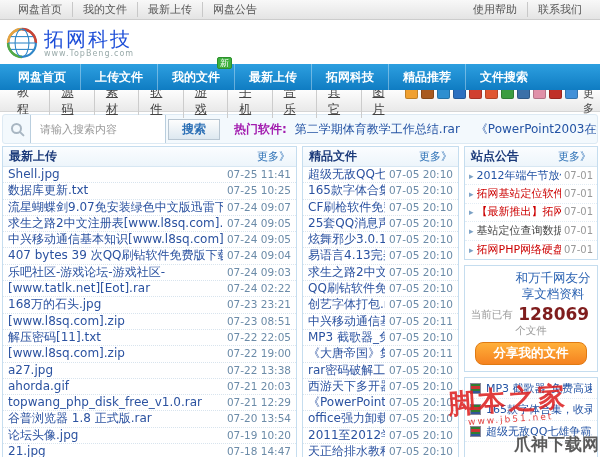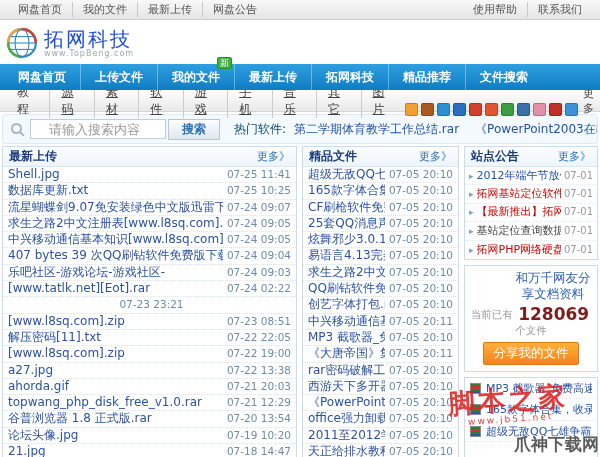--- a/index.html
+++ b/index.html
@@ -30,37 +30,37 @@
   .newbadge { position:absolute; top:-7px; right:2px; background:#3db03d; border:1px solid #2c8f2c;
               color:#fff; font-size:9px; font-weight:normal; line-height:10px; padding:0 2px;
               border-radius:2px; }
 
   
   .catbar { height:22px; background:linear-gradient(#fdfdfd,#e9e9e9); border-bottom:1px solid #d5d5d5;
             display:flex; align-items:center; justify-content:space-between; padding:0 6px; }
   .cats { display:flex; }
   .cats a { font-size:12px; color:#444; text-decoration:none; padding:0 11px; cursor:pointer; }
   .cats a + a { border-left:1px solid #ccc;text-decoration:underline; }
-  .iconrow { display:flex; align-items:flex-end; gap:3px; }
+  .iconrow { display:flex; align-items:flex-start; gap:3px; }
   .sicon { width:13px; height:13px; border-radius:2px; display:inline-block; border:1px solid rgba(0,0,0,.2); cursor:pointer; }
   .morelink { font-size:11px; color:#444; text-decoration:none; margin-left:2px; cursor:pointer; }
 
   
   .searchrow { height:30px; margin:2px 2px 2px 2px; background:#f3f9fd; border:1px solid #ddeaf4;
                border-radius:3px; display:flex; align-items:center; padding:0 6px; white-space:nowrap; overflow:hidden; }
   .mag { position:relative; width:11px; height:11px; border:2px solid #a8b6c2; border-radius:50%;
          display:inline-block; margin:0 8px 2px 2px; flex:none; }
   .mag::after { content:""; position:absolute; width:6px; height:2px; background:#a8b6c2;
                 transform:rotate(45deg); right:-5px; bottom:-3px; border-radius:1px; }
-  .searchinput { width:136px; height:20px; border:1px solid #b9cede; font-size:13px; padding:0 18px;
+  .searchinput { width:136px; height:36px; border:1px solid #b9cede; font-size:11px; padding:0 9px;
                  color:#333; background:#fff; flex:none; }
   .searchinput::placeholder { color:#999; }
   .searchbtn { height:21px; width:52px; margin-left:2px; background:linear-gradient(#fdfdfd,#dde8f0);
                border:1px solid #b8c6d2; color:#2b6fb5; font-weight:bold; font-size:12px; cursor:pointer; flex:none; }
-  .hotlabel { color:#0c4a6e; font-weight:normal; margin:0 8px 0 14px; font-size:12px; flex:none; }
+  .hotlabel { color:#a21caf; font-weight:bold; margin:0 8px 0 14px; font-size:12px; flex:none; }
   .hotlinks a { color:#2353a4; text-decoration:none; margin-right:16px; font-size:12px; cursor:pointer; }
 
   
   .main { display:flex; height:313px; padding:0 2px; gap:5px; overflow:hidden; }
   .box { border:1px solid #c5ddef; background:#fff; overflow:hidden; }
   .boxhead { height:20px; background:linear-gradient(#fbfdff,#edf5fb); border-bottom:1px solid #d7e7f3;
              display:flex; justify-content:space-between; align-items:center; padding:0 6px; flex:none; }
   .boxtitle { font-size:12px; font-weight:bold; color:#1b3a7a; }
   .more { font-size:11px; color:#2b6fb5; text-decoration:none; cursor:pointer; }
 
@@ -77,22 +77,22 @@
   .annrow:last-child { border-bottom:none; }
   .bullet { color:#7aa0c4; font-size:9px; margin-right:3px; flex:none; }
   .anntext { font-size:11px; text-decoration:none; white-space:nowrap; overflow:hidden; flex:1; cursor:pointer; }
   .anndate { color:#999; font-size:10px; margin-left:3px; flex:none; }
   .c-blue { color:#2353a4; } .c-red { color:#c00; } .c-dark { color:#444; }
 
   .promobox { text-align:center; padding:4px 2px 6px 2px; }
   .promotitle { color:#2d64b3; font-size:12.5px; line-height:16px;margin-left:44px; }
   .promocount { color:#999; font-size:10.5px; margin:2px 0 4px 0; }
   .bignum { color:#7f1d1d; font-weight:bold; font-size:17px; vertical-align:-2px; padding:0 2px; }
-  .sharebtn { width:96px; height:23px; background:linear-gradient(#ffb03a,#f58220); border:1px solid #e07a12;
-              border-radius:2px; color:#fff; font-weight:normal; font-size:12.5px; cursor:pointer; }
+  .sharebtn { width:112px; height:23px; background:linear-gradient(#ffb03a,#f58220); border:1px solid #e07a12;
+              border-radius:8px; color:#fff; font-weight:bold; font-size:12.5px; cursor:pointer; }
 
   .dlbox { flex:1; }
   .dlrow { height:21.5px; display:flex; align-items:center; padding:0 5px; border-bottom:1px dotted #e2ecf4; }
   .stripeicon { width:11px; height:11px; flex:none; margin-right:5px; border:1px solid #889;
                 background:linear-gradient(#2f7d32 0 25%, #cc3333 25% 50%, #2f7d32 50% 75%, #335599 75% 100%); }
   .dllink { color:#2353a4; font-size:11px; text-decoration:none; white-space:nowrap; overflow:hidden; cursor:pointer; }
 
   
   .wm-jb51 { position:absolute; left:448px; top:382px; color:rgba(221,34,34,.88); font-size:27px;
              font-weight:bold; letter-spacing:3px; transform:rotate(-4deg); pointer-events:none; }
@@ -261,20 +261,21 @@
             <a class="fname">乐吧社区-游戏论坛-游戏社区-</a>
             <span class="fdate">07-24 09:03</span>
           </div>
 
           <div class="filerow">
             <a class="fname">[www.tatlk.net][Eot].rar</a>
             <span class="fdate">07-24 02:22</span>
           </div>
 
           <div class="filerow">
+            <a class="fname">168万的石头.jpg</a>
             <span class="fdate">07-23 23:21</span>
           </div>
 
           <div class="filerow">
             <a class="fname">[www.l8sq.com].zip</a>
             <span class="fdate">07-23 08:51</span>
           </div>
 
           <div class="filerow">
             <a class="fname">解压密码[11].txt</a>

